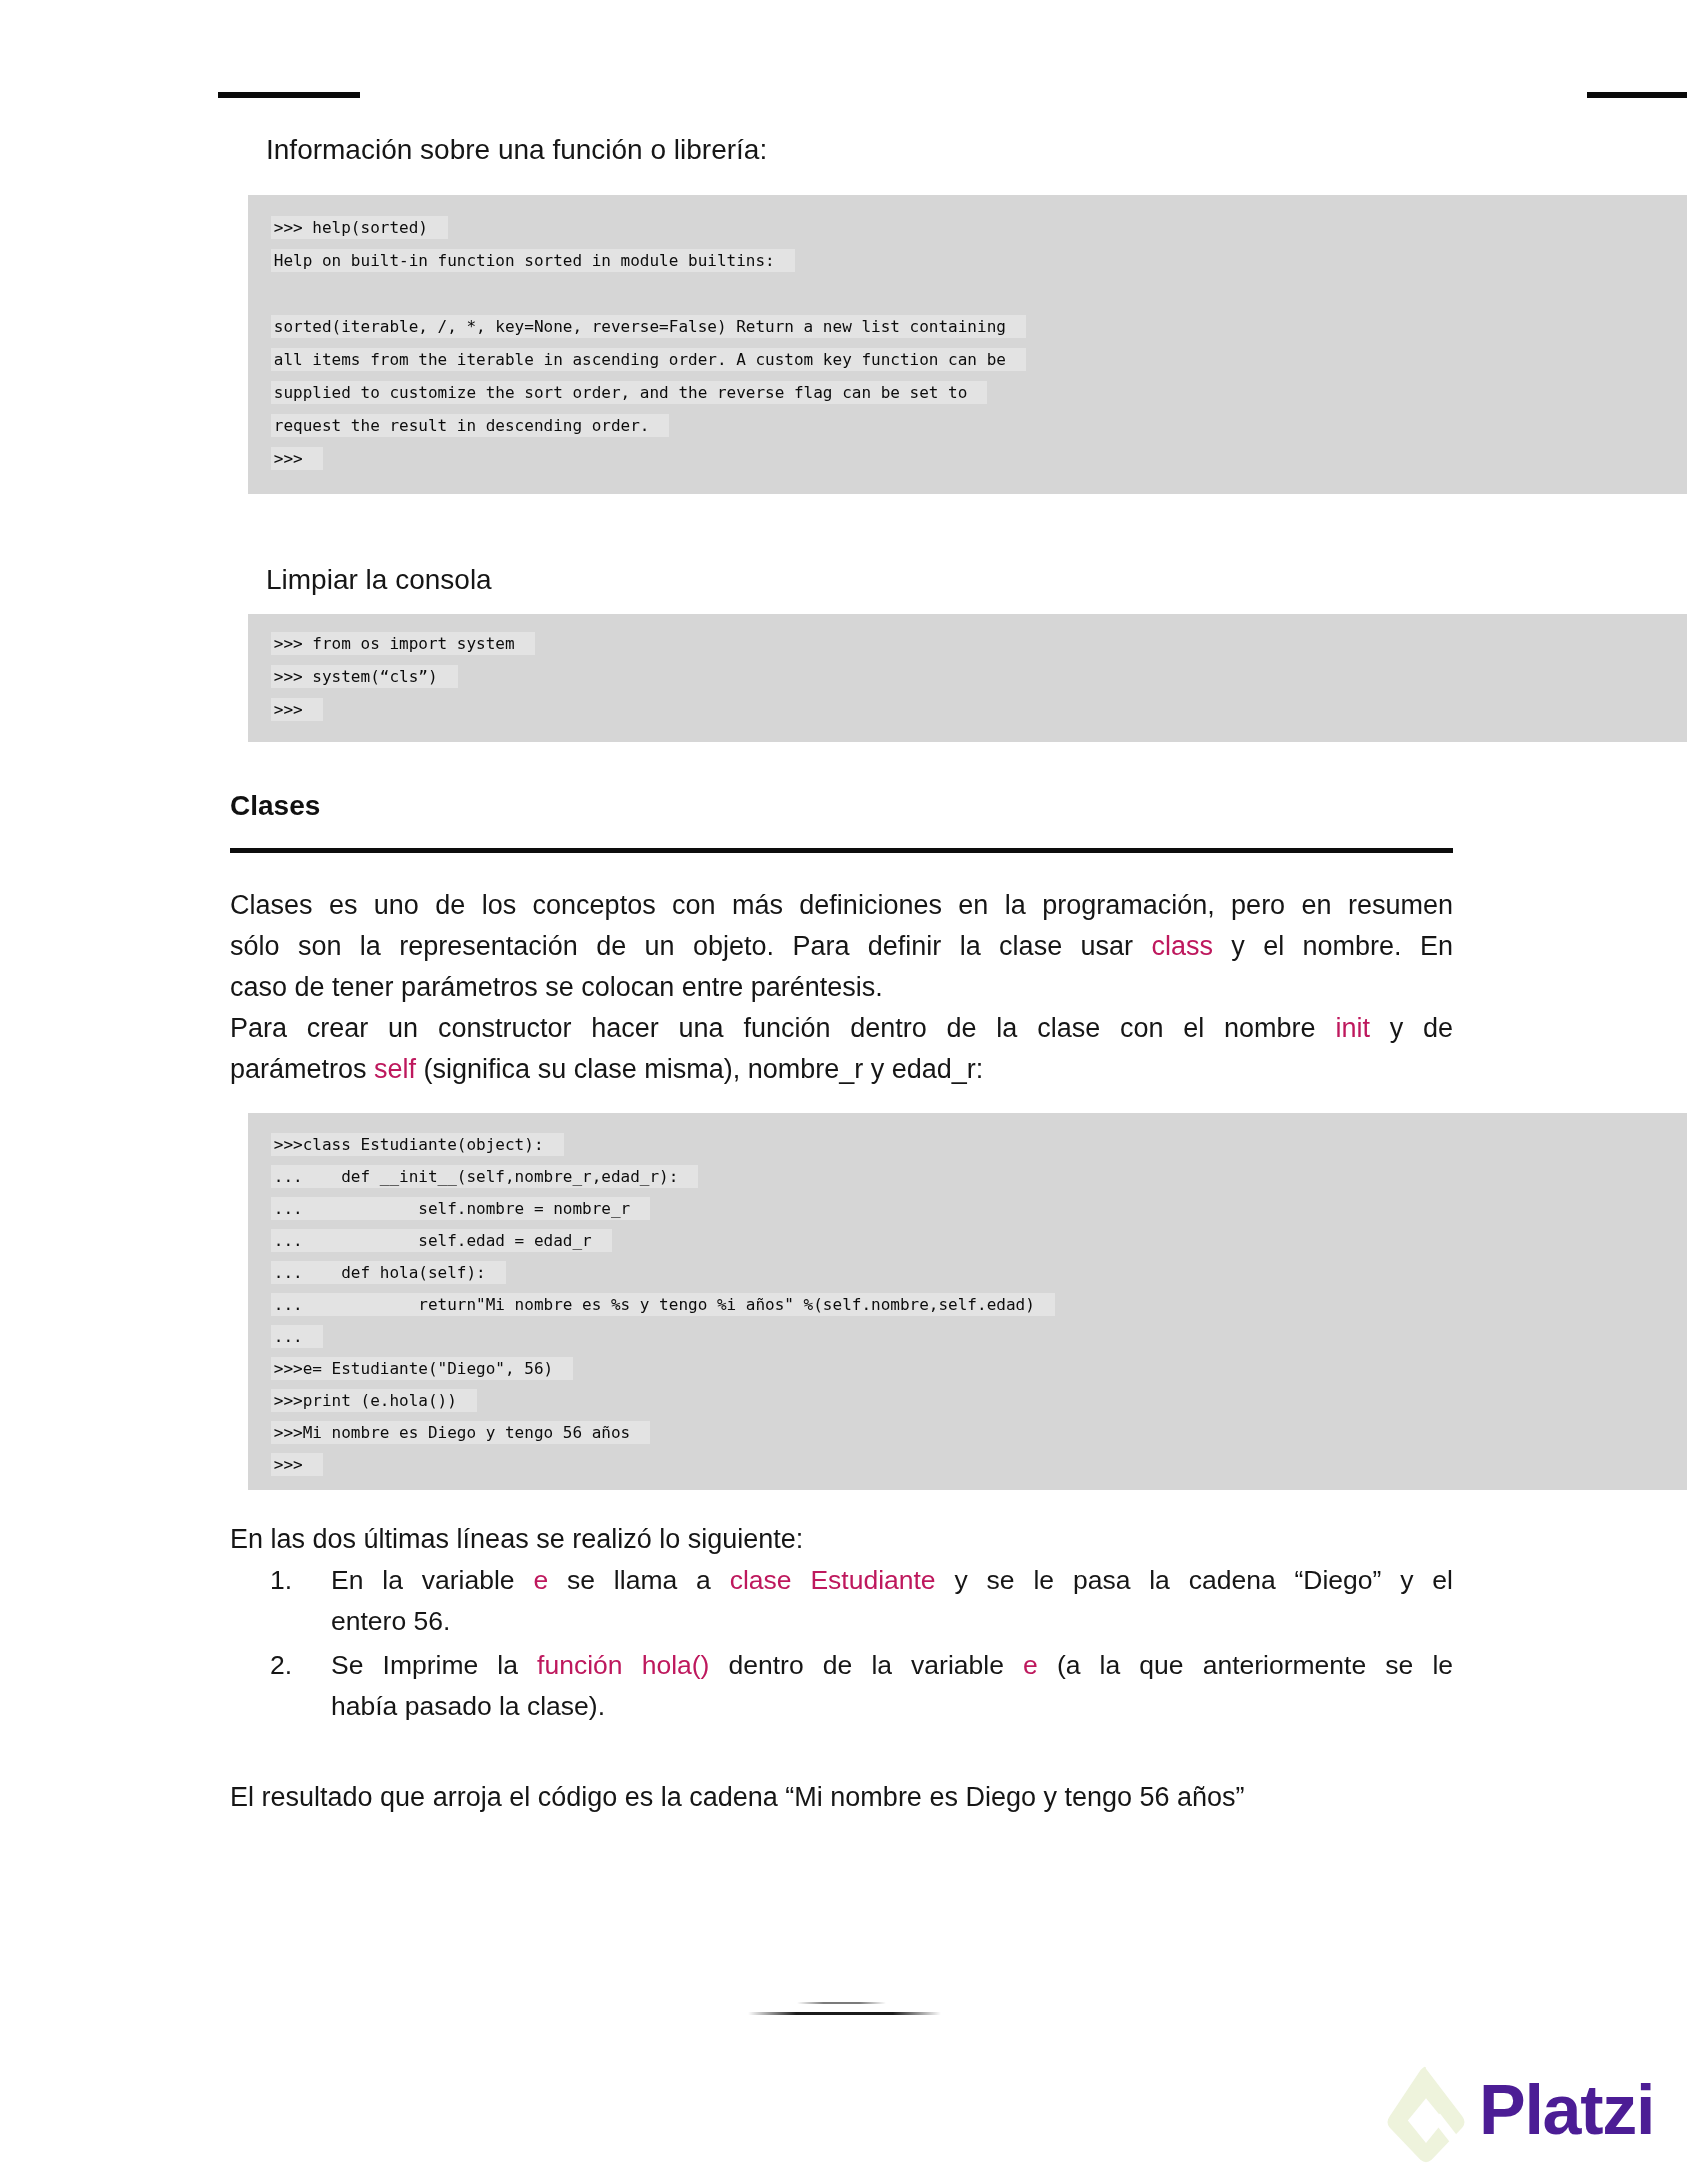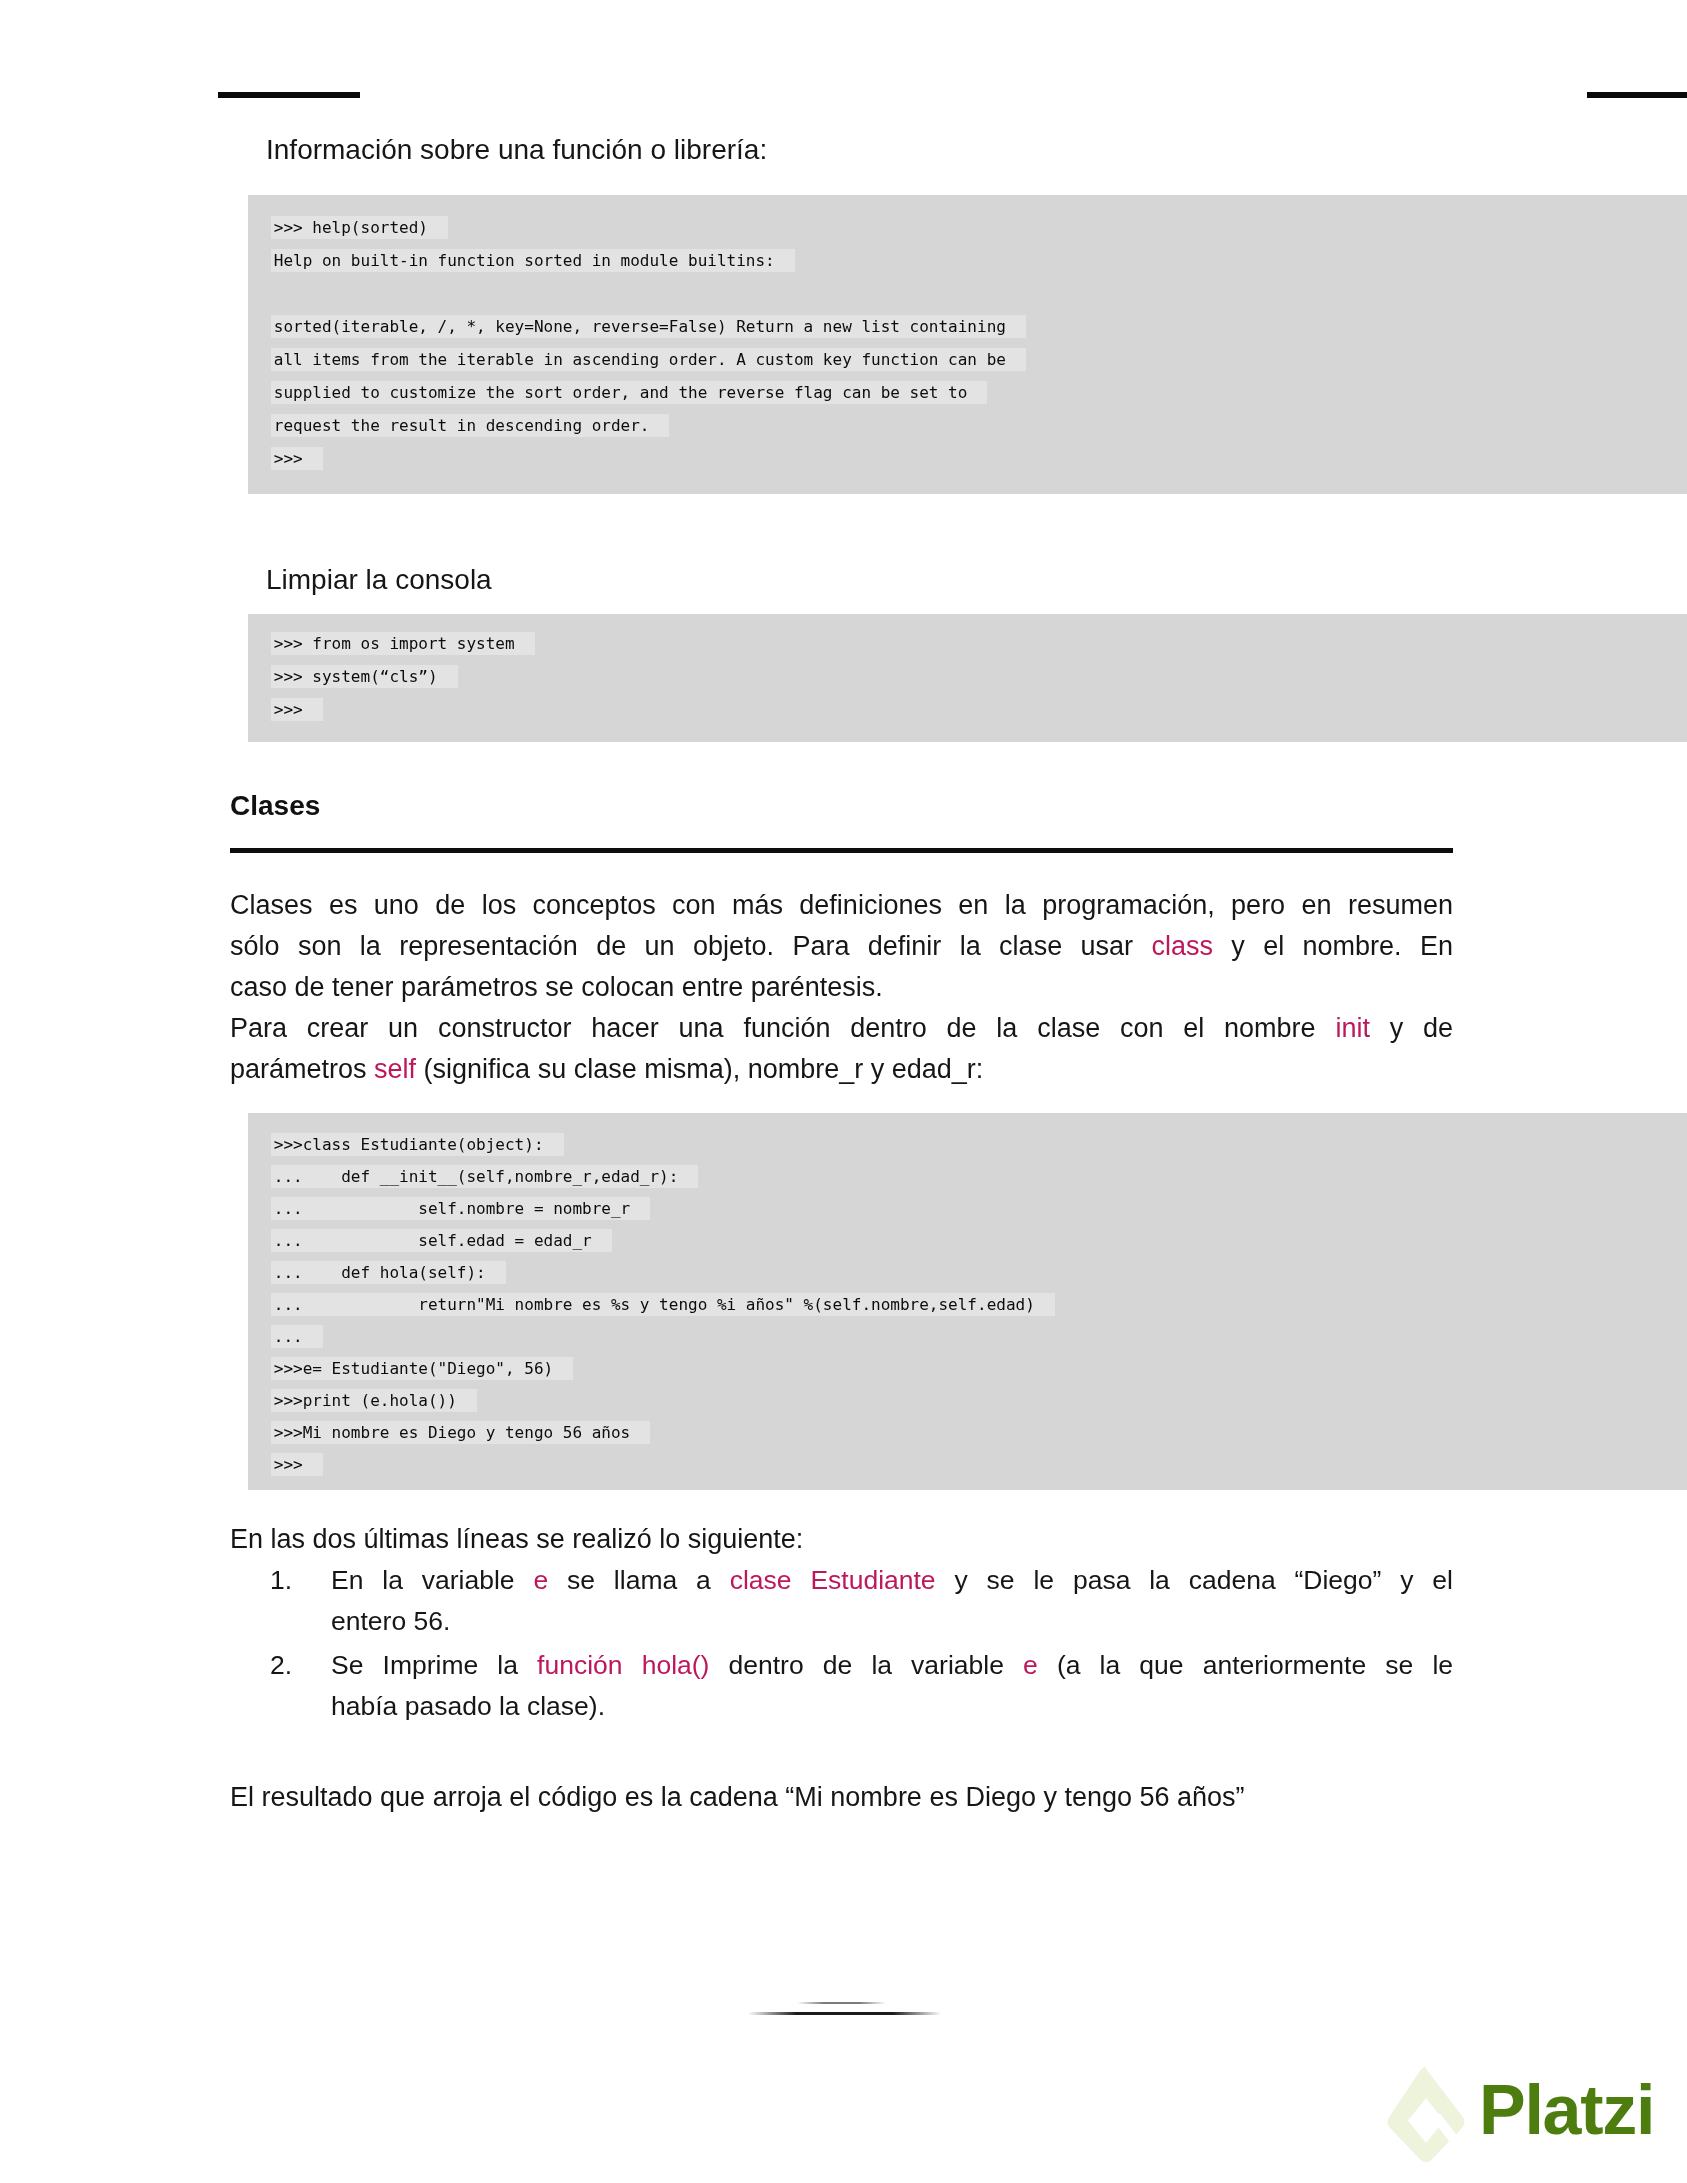--- a/index.html
+++ b/index.html
@@ -43,21 +43,21 @@
   .olist .num{position:absolute;left:40px;top:0;width:53px;}
   .olist .item-text{margin-left:101px;}
 
   .divider-short{position:absolute;left:797px;top:2002px;width:89px;height:2px;border-radius:1.3px;
      background:linear-gradient(90deg,rgba(110,110,110,0),rgba(90,90,90,.8) 30%,rgba(90,90,90,.8) 70%,rgba(110,110,110,0));}
   .divider-long{position:absolute;left:748px;top:2012px;width:193px;height:2.6px;border-radius:1.3px;
      background:linear-gradient(90deg,rgba(70,70,70,0),rgba(15,15,15,.95) 25%,rgba(15,15,15,.95) 75%,rgba(70,70,70,0));}
 
   .watermark{position:absolute;left:1383px;top:2063px;width:304px;height:106px;}
   .wm-text{position:absolute;left:96px;top:10.6px;font-size:70px;line-height:73px;font-weight:600;
-           letter-spacing:-1.3px;color:#4d7c0f;}
+           letter-spacing:-1.3px;color:#4c1d95;}
 </style>
 </head>
 <body>
 
 <div id="page">
 
   <div class="topbar left"></div>
   <div class="topbar right"></div>
 
   <div class="h1 h-intro">Información sobre una función o librería:</div>

